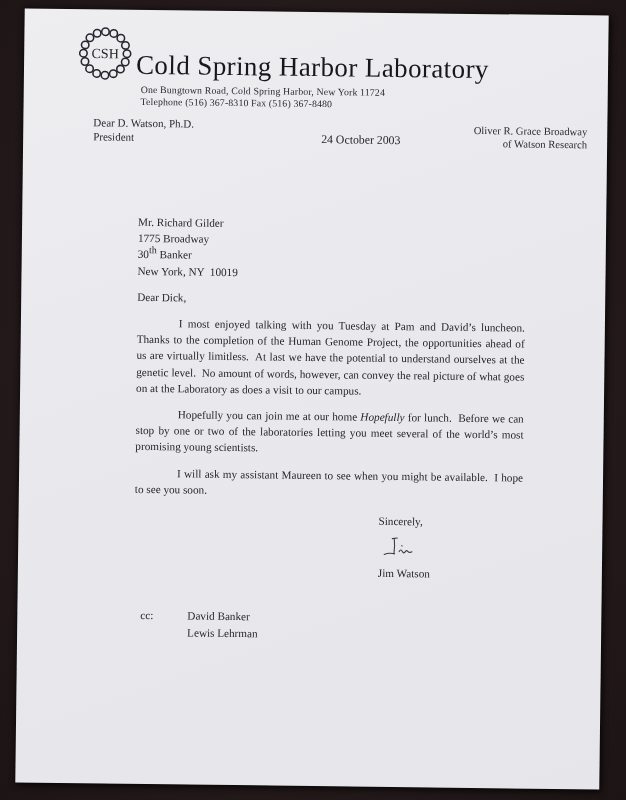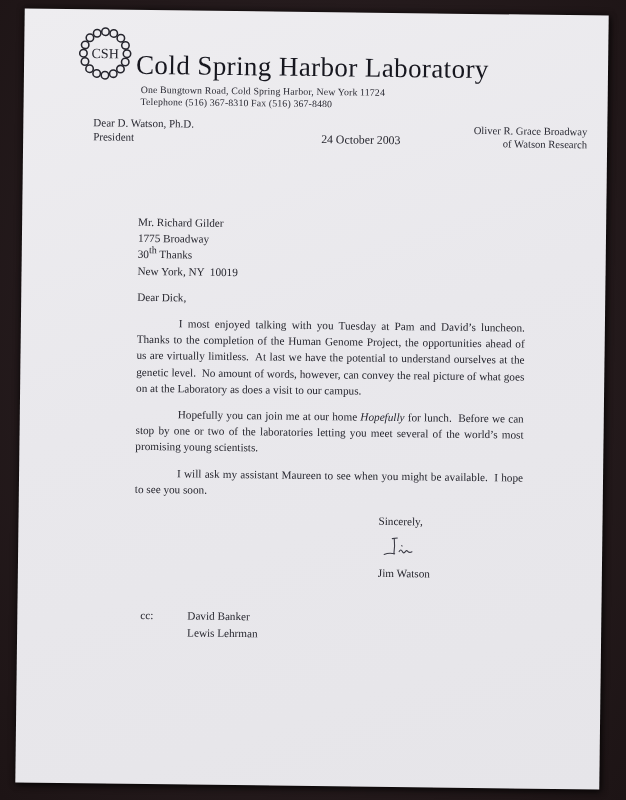--- a/index.html
+++ b/index.html
@@ -112,21 +112,21 @@
   <div class="hdr-right">
     <div>Oliver R. Grace Broadway</div>
     <div>of Watson Research</div>
   </div>
 
   <div class="body-block">
 
     <div class="recipient">
       <div>Mr. Richard Gilder</div>
       <div>1775 Broadway</div>
-      <div><span>30</span><sup>th</sup><span style="white-space:pre-wrap"> Thanks</span></div>
+      <div><span>30</span><sup>th</sup><span style="white-space:pre-wrap"> Banker</span></div>
       <div>New York, NY  10019</div>
     </div>
 
     <div class="salutation">Dear Dick,</div>
 
     <p>I most enjoyed talking with you Tuesday at Pam and David’s luncheon.  Thanks to the completion of the Human Genome Project, the opportunities ahead of us are virtually limitless.  At last we have the potential to understand ourselves at the genetic level.  No amount of words, however, can convey the real picture of what goes on at the Laboratory as does a visit to our campus.</p>
 
     <p><span>Hopefully you can join me at our home </span><i>Hopefully</i><span> for lunch.  Before we can stop by one or two of the laboratories letting you meet several of the world’s most promising young scientists.</span></p>
 
     <p>I will ask my assistant Maureen to see when you might be available.  I hope to see you soon.</p>

